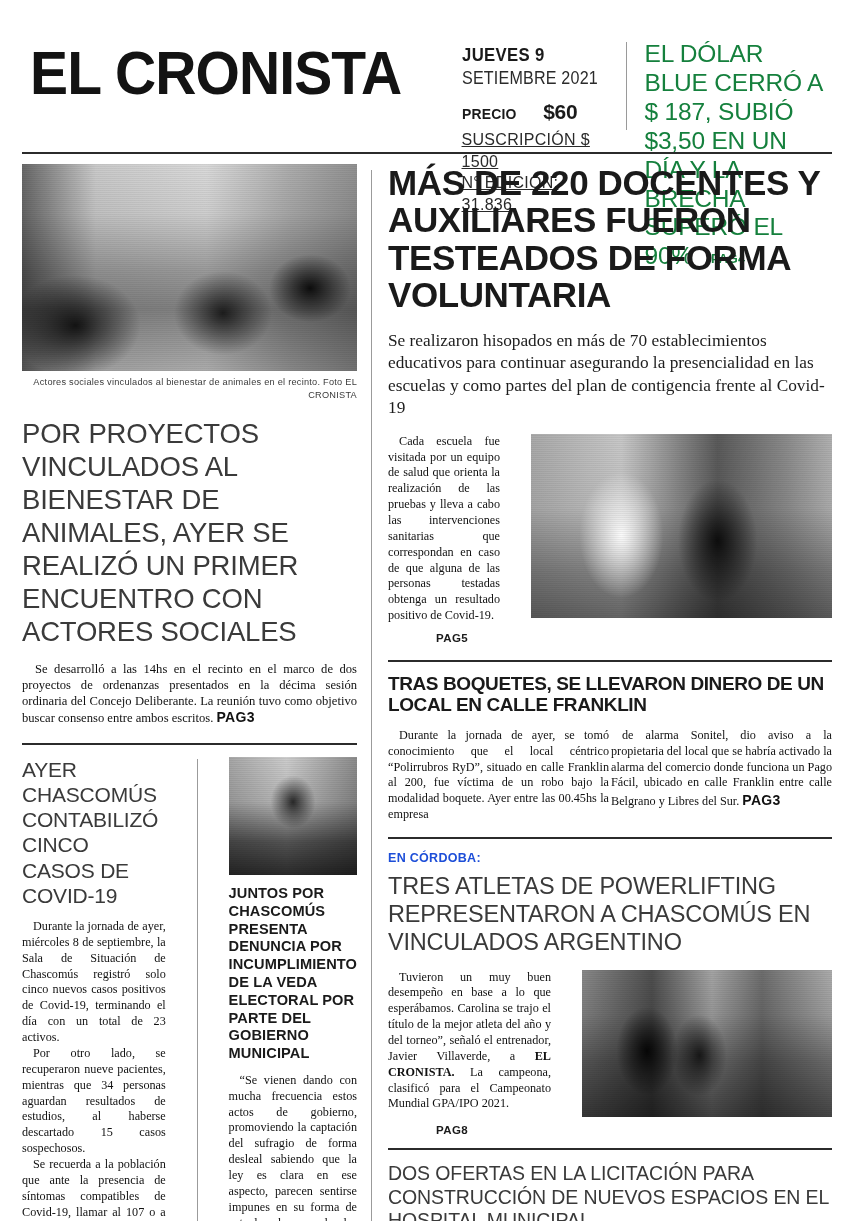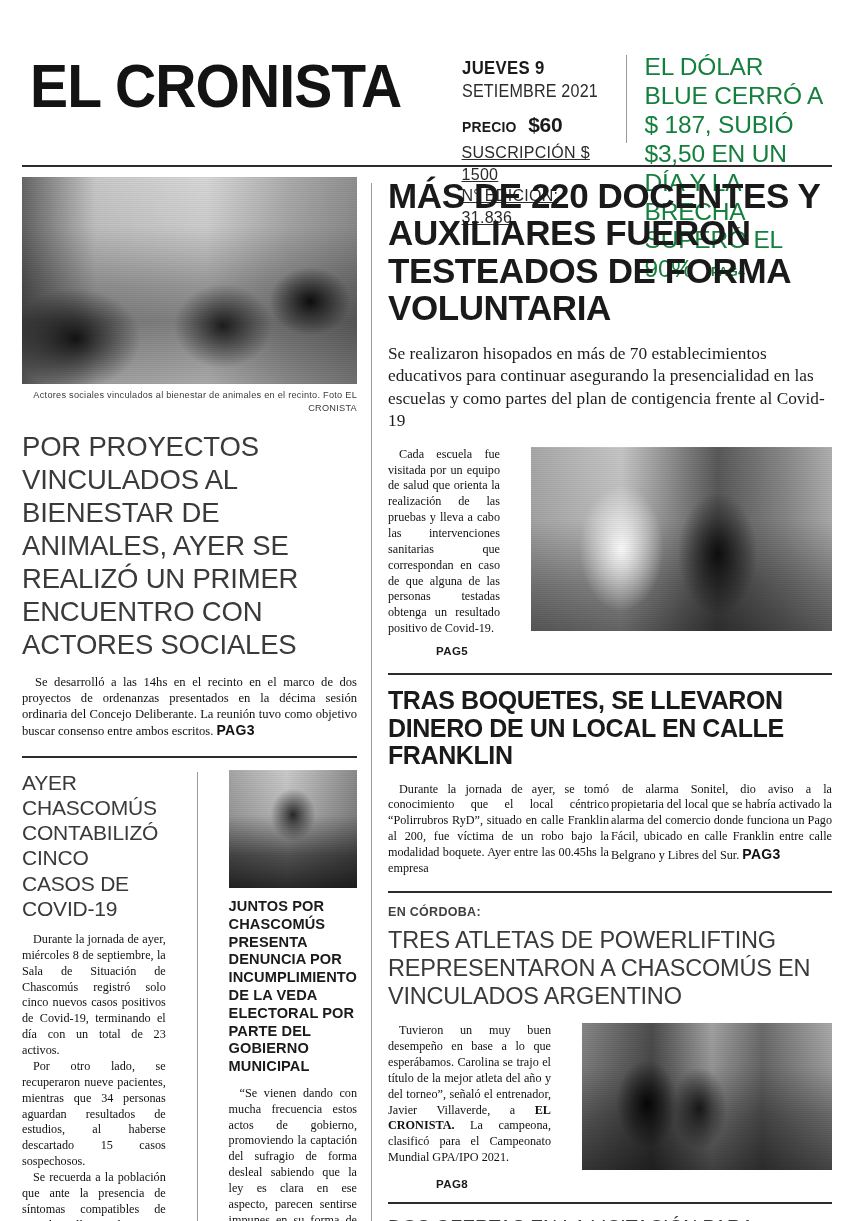--- a/index.html
+++ b/index.html
@@ -6,21 +6,21 @@
     margin: 0; padding: 0;
     background: #ffffff;
   }
   body {
     width: 854px; height: 1221px;
     font-family: "Liberation Sans", sans-serif;
     color: #1a1a1a;
     overflow: hidden;
     position: relative;
   }
-  .page { position: relative; width: 854px; height: 1178px; box-sizing: border-box; margin-top: 13px; }
+  .page { position: relative; width: 854px; height: 1178px; box-sizing: border-box; }
 
   
   .masthead {
     display: flex;
     align-items: flex-start;
     padding: 30px 28px 0 30px;
     box-sizing: border-box;
     height: 152px;
   }
   .brand {
@@ -46,21 +46,21 @@
     font-weight: 700; font-size: 19px; letter-spacing: .4px;
     transform: scaleX(.88); transform-origin: left center;
   }
   .dateblock .d2 {
     font-size: 17.5px; font-weight: 400; letter-spacing: .2px;
     transform: scaleX(.92); transform-origin: left center;
     margin-top: 2px; color: #2b2b2b;
   }
   .priceline {
     margin-top: 11px;
-    display: flex; align-items: baseline; gap: 6px;
+    display: flex; align-items: baseline; gap: 21px;
   }
   .priceline .pl-label {
     font-weight: 700; font-size: 15.5px; letter-spacing: .2px;
     transform: scaleX(.9); transform-origin: left center;
   }
   .priceline .pl-val {
     font-weight: 700; font-size: 21px; letter-spacing: -.3px;
   }
   .subline {
     margin-top: 5px; font-size: 16px; line-height: 1.35; color: #2a2a2a;
@@ -147,25 +147,25 @@
   .h-bold {
     font-weight: 700; color: #1a1a1a; letter-spacing: -.4px;
   }
   .hl-main { font-size: 27.5px; line-height: 1.2; margin: 14px 0 0; }
   .hl-lead { font-size: 35px; line-height: 1.07; margin: 0; }
   .hl-sub-serif {
     font-family: "Liberation Serif", serif;
     font-size: 17.3px; line-height: 1.3; color: #1d1d1d;
     margin-top: 16px;
   }
-  .hl-sec { font-size: 25px; line-height: 1.1; }
+  .hl-sec { font-size: 19px; line-height: 1.1; }
   .hl-small { font-size: 21px; line-height: 1.2; }
   .hl-cordoba { font-size: 23.5px; line-height: 1.2; }
   .kicker {
-    font-weight: 700; font-size: 12.5px; letter-spacing: .3px; color: #404040;
+    font-weight: 700; font-size: 12.5px; letter-spacing: .3px; color: #1d4ed8;
   }
 
   
   .body-serif {
     font-family: "Liberation Serif", serif;
     font-size: 12.6px; line-height: 1.28;
     text-align: justify; color: #111;
   }
   .body-serif p { margin: 0; text-indent: 13px; }
   .narrow-serif {

